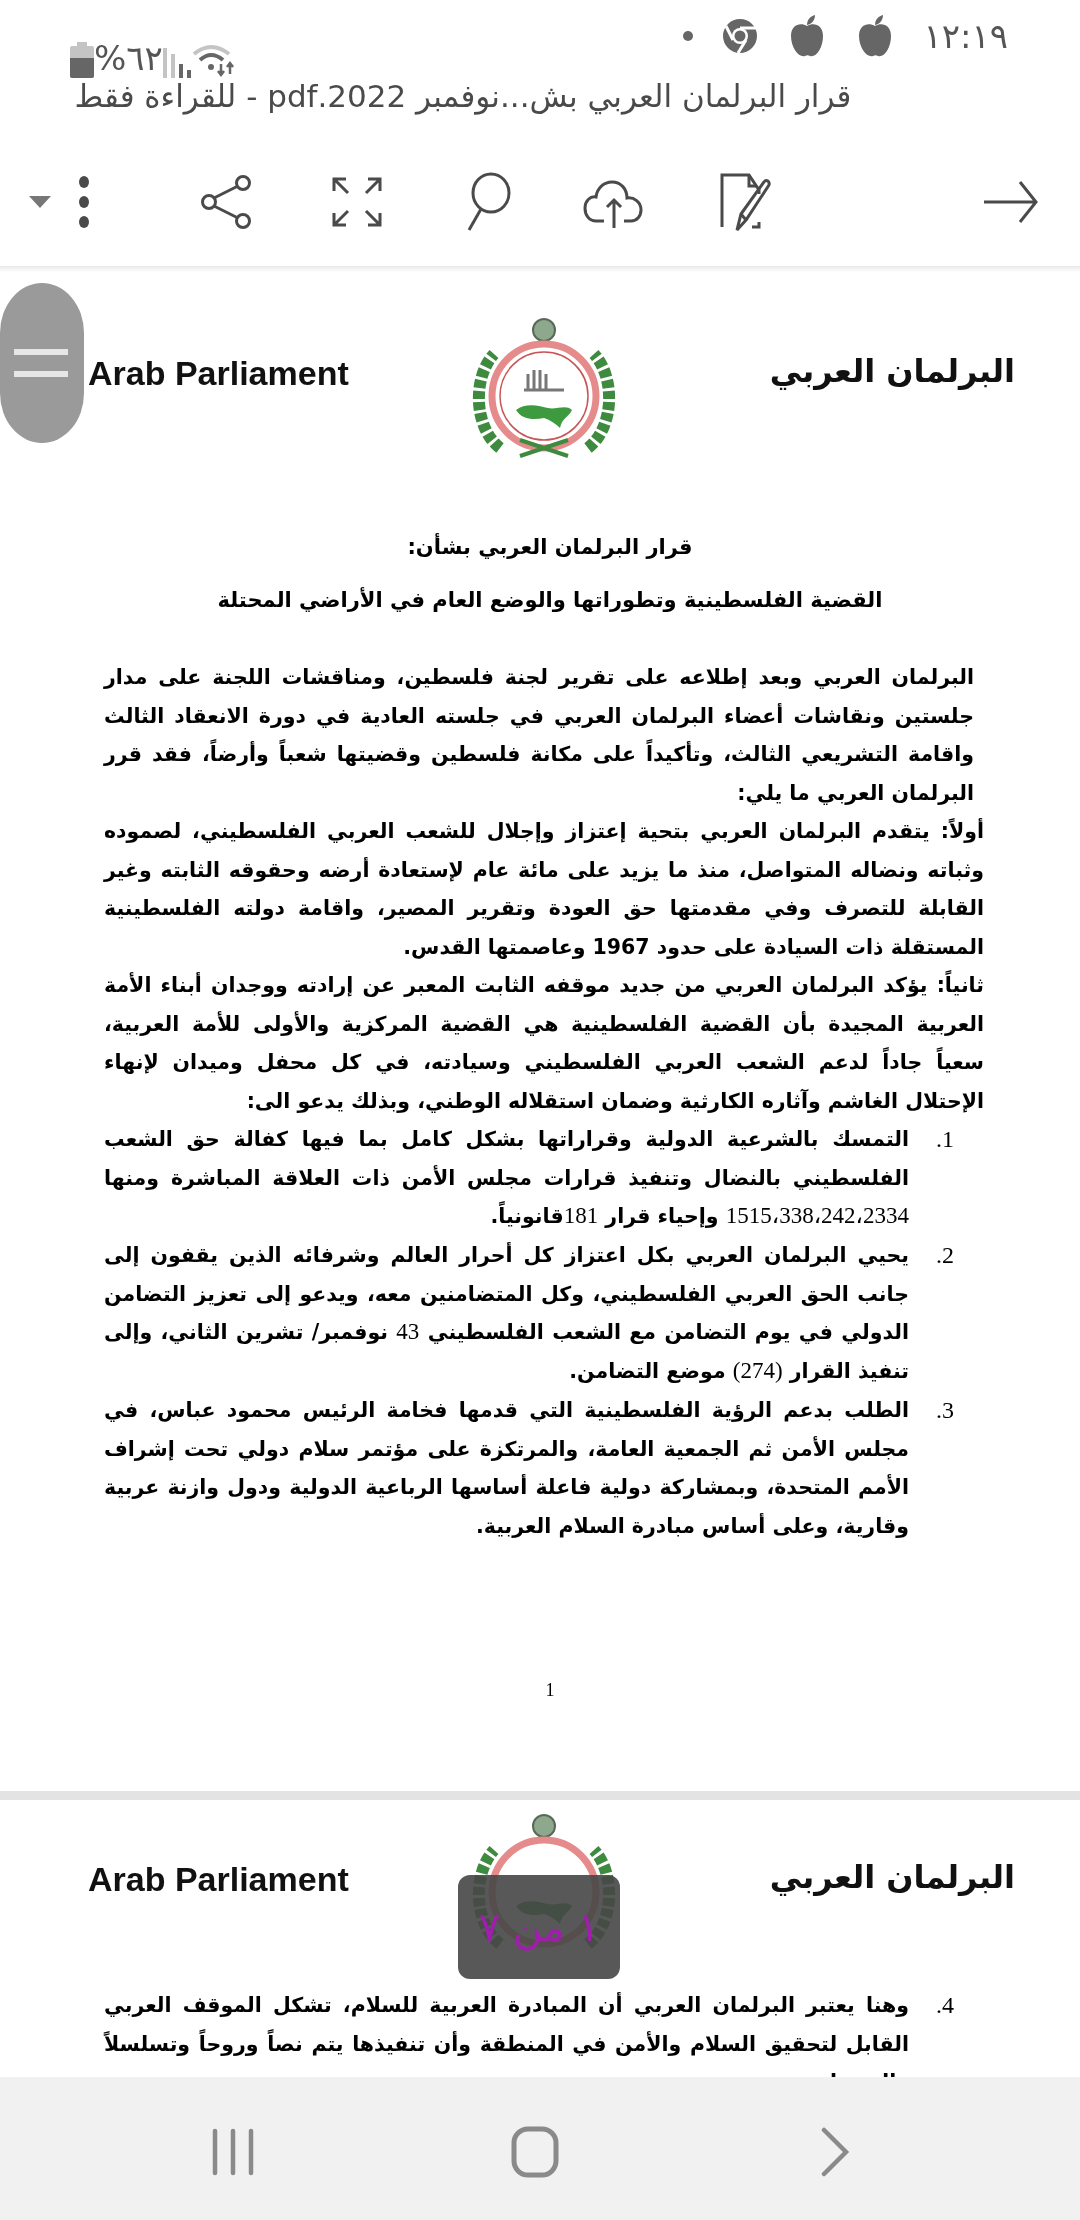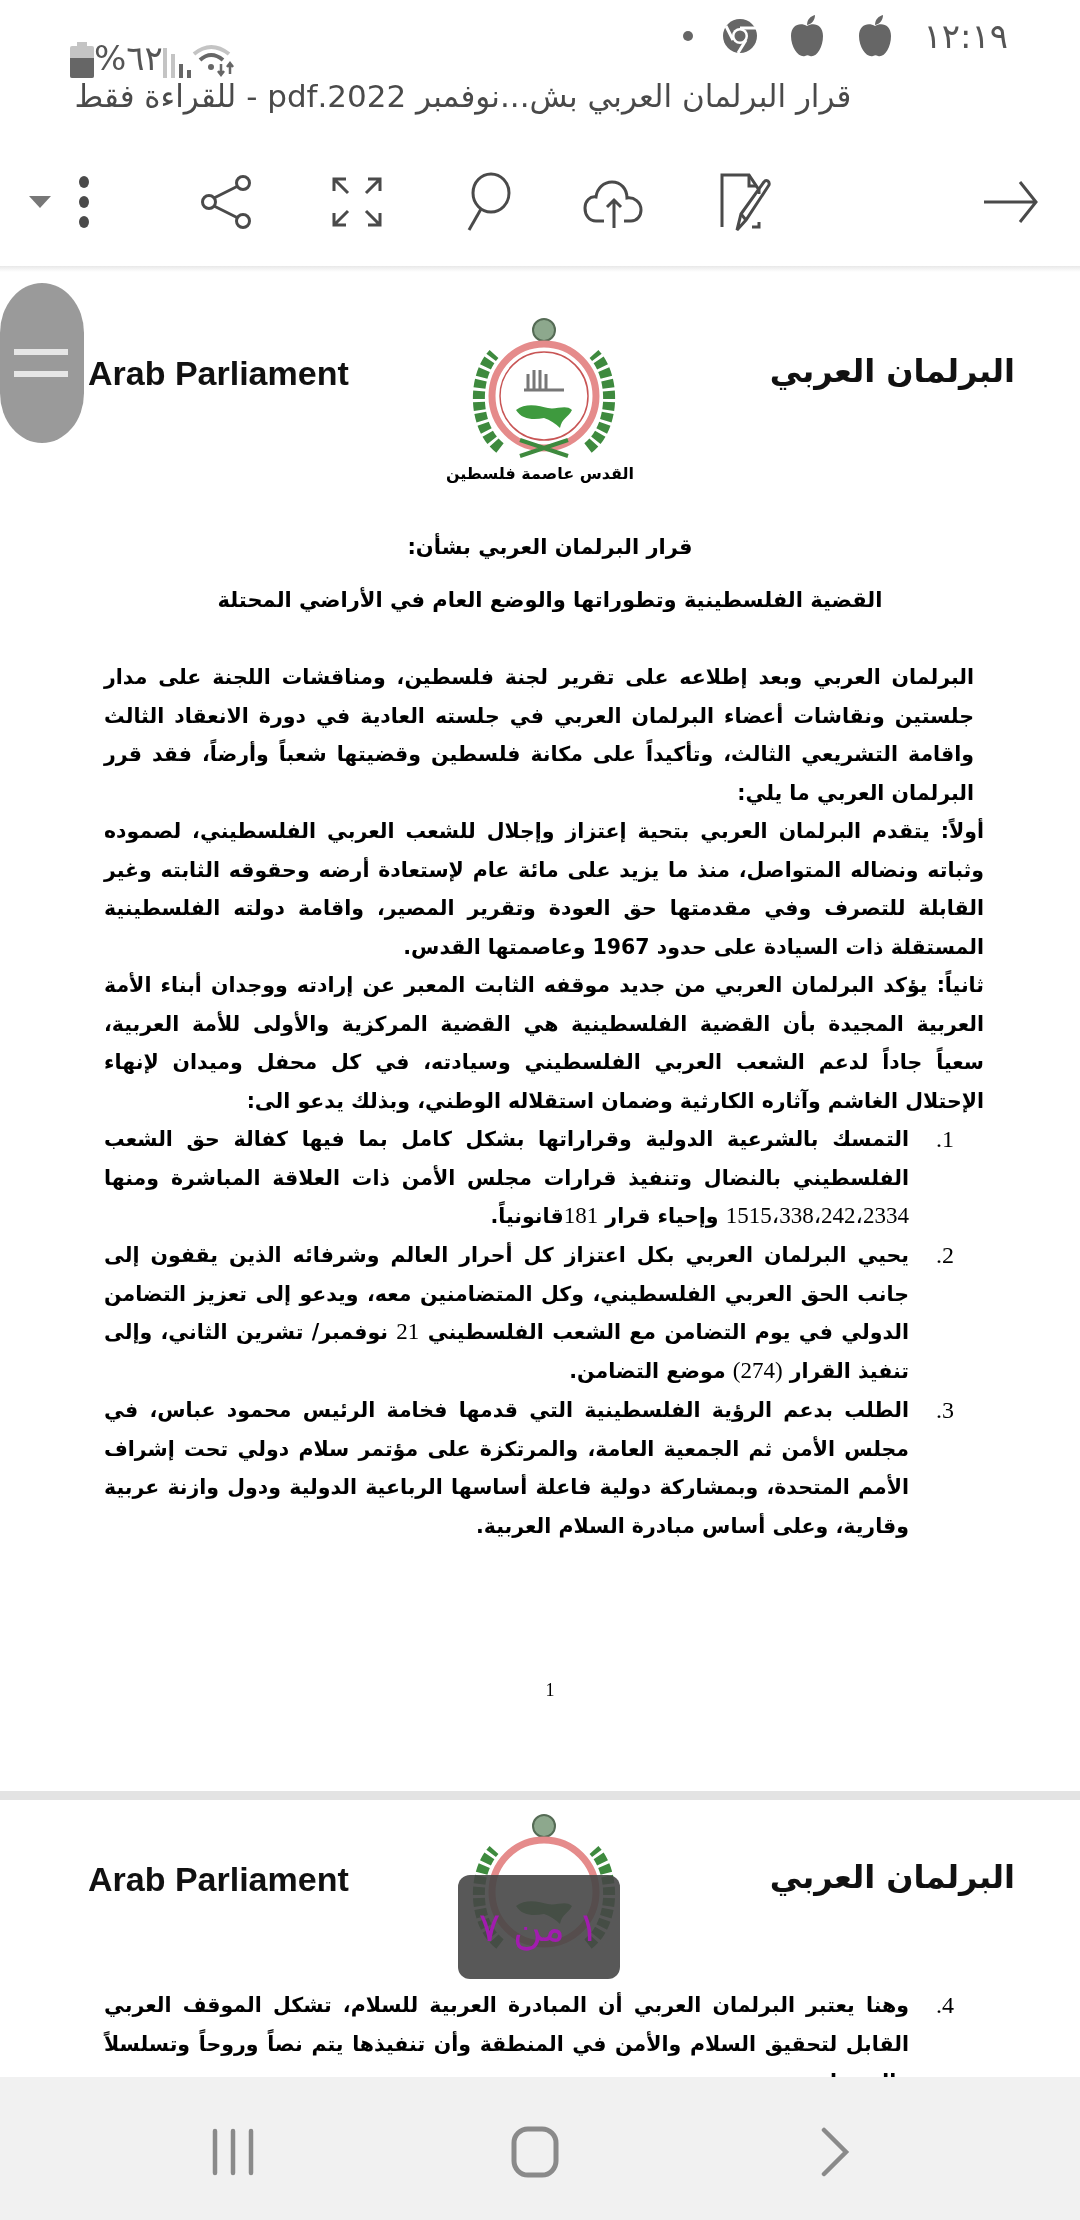--- a/index.html
+++ b/index.html
@@ -177,21 +177,20 @@
     <svg class="logo" style="top:46px" viewBox="0 0 148 150">
       <circle cx="74" cy="12" r="11" fill="#8da88d" stroke="#556b55" stroke-width="2"></circle>
       <path d="M30 130 C4 110 2 60 24 36" stroke="#3e8a3e" stroke-width="12" fill="none" stroke-dasharray="8 3"></path>
       <path d="M118 130 C144 110 146 60 124 36" stroke="#3e8a3e" stroke-width="12" fill="none" stroke-dasharray="8 3"></path>
       <circle cx="74" cy="78" r="52" fill="#fff" stroke="#e58b8b" stroke-width="7"></circle>
       <circle cx="74" cy="78" r="44" fill="none" stroke="#c85555" stroke-width="1.5"></circle>
       <path d="M54 72 h40 M58 56 v16 M64 52 v20 M70 52 v20 M76 56 v16" stroke="#777" stroke-width="3"></path>
       <path d="M46 92 C56 84 70 88 78 90 C86 92 96 86 102 92 C98 100 92 100 90 110 C86 106 80 102 74 100 C64 102 52 102 46 92 Z" fill="#3e9a3e"></path>
       <path d="M50 138 L98 122 M98 138 L50 122" stroke="#3e8a3e" stroke-width="4"></path>
     </svg>
-    <div class="logo-caption">القدس عاصمة فلسطين</div>
 
     <div class="heading" style="top:263px">قرار البرلمان العربي بشأن:</div>
     <div class="heading" style="top:316px">القضية الفلسطينية وتطوراتها والوضع العام في الأراضي المحتلة</div>
 
     <div class="para" style="top:386px; left:104px; width:870px;">البرلمان العربي وبعد إطلاعه على تقرير لجنة فلسطين، ومناقشات اللجنة على مدار جلستين ونقاشات أعضاء البرلمان العربي في جلسته العادية في دورة الانعقاد الثالث واقامة التشريعي الثالث، وتأكيداً على مكانة فلسطين وقضيتها شعباً وأرضاً، فقد قرر البرلمان العربي ما يلي:</div>
 
     <div class="para" style="top:540px; left:104px; width:880px; text-indent:0;">
       <span>أولاً: يتقدم البرلمان العربي بتحية إعتزاز وإجلال للشعب العربي الفلسطيني، لصموده وثباته ونضاله المتواصل، منذ ما يزيد على مائة عام لإستعادة أرضه وحقوقه الثابته وغير القابلة للتصرف وفي مقدمتها حق العودة وتقرير المصير، واقامة دولته الفلسطينية المستقلة ذات السيادة على حدود 1967 وعاصمتها القدس.</span>
     </div>
 
@@ -203,21 +202,21 @@
       <span class="num">1.</span>
       <span>التمسك بالشرعية الدولية وقراراتها بشكل كامل بما فيها كفالة حق الشعب الفلسطيني بالنضال وتنفيذ قرارات مجلس الأمن ذات العلاقة المباشرة ومنها</span>
       <span class="serif-num">1515،338،242،2334</span>
       <span>وإحياء قرار</span>
       <span class="serif-num">181</span><span>قانونياً.</span>
     </div>
 
     <div class="num-item" style="top:964px; left:104px; width:805px;">
       <span class="num">2.</span>
       <span>يحيي البرلمان العربي بكل اعتزاز كل أحرار العالم وشرفائه الذين يقفون إلى جانب الحق العربي الفلسطيني، وكل المتضامنين معه، ويدعو إلى تعزيز التضامن الدولي في يوم التضامن مع الشعب الفلسطيني</span>
-      <span class="serif-num">21</span>
+      <span class="serif-num">43</span>
       <span>نوفمبر/ تشرين الثاني، وإلى تنفيذ القرار</span>
       <span class="serif-num">(274)</span>
       <span>موضع التضامن.</span>
     </div>
 
     <div class="num-item" style="top:1119px; left:104px; width:805px;">
       <span class="num">3.</span>
       <span>الطلب بدعم الرؤية الفلسطينية التي قدمها فخامة الرئيس محمود عباس، في مجلس الأمن ثم الجمعية العامة، والمرتكزة على مؤتمر سلام دولي تحت إشراف الأمم المتحدة، وبمشاركة دولية فاعلة أساسها الرباعية الدولية ودول وازنة عربية وقارية، وعلى أساس مبادرة السلام العربية.</span>
     </div>
 

